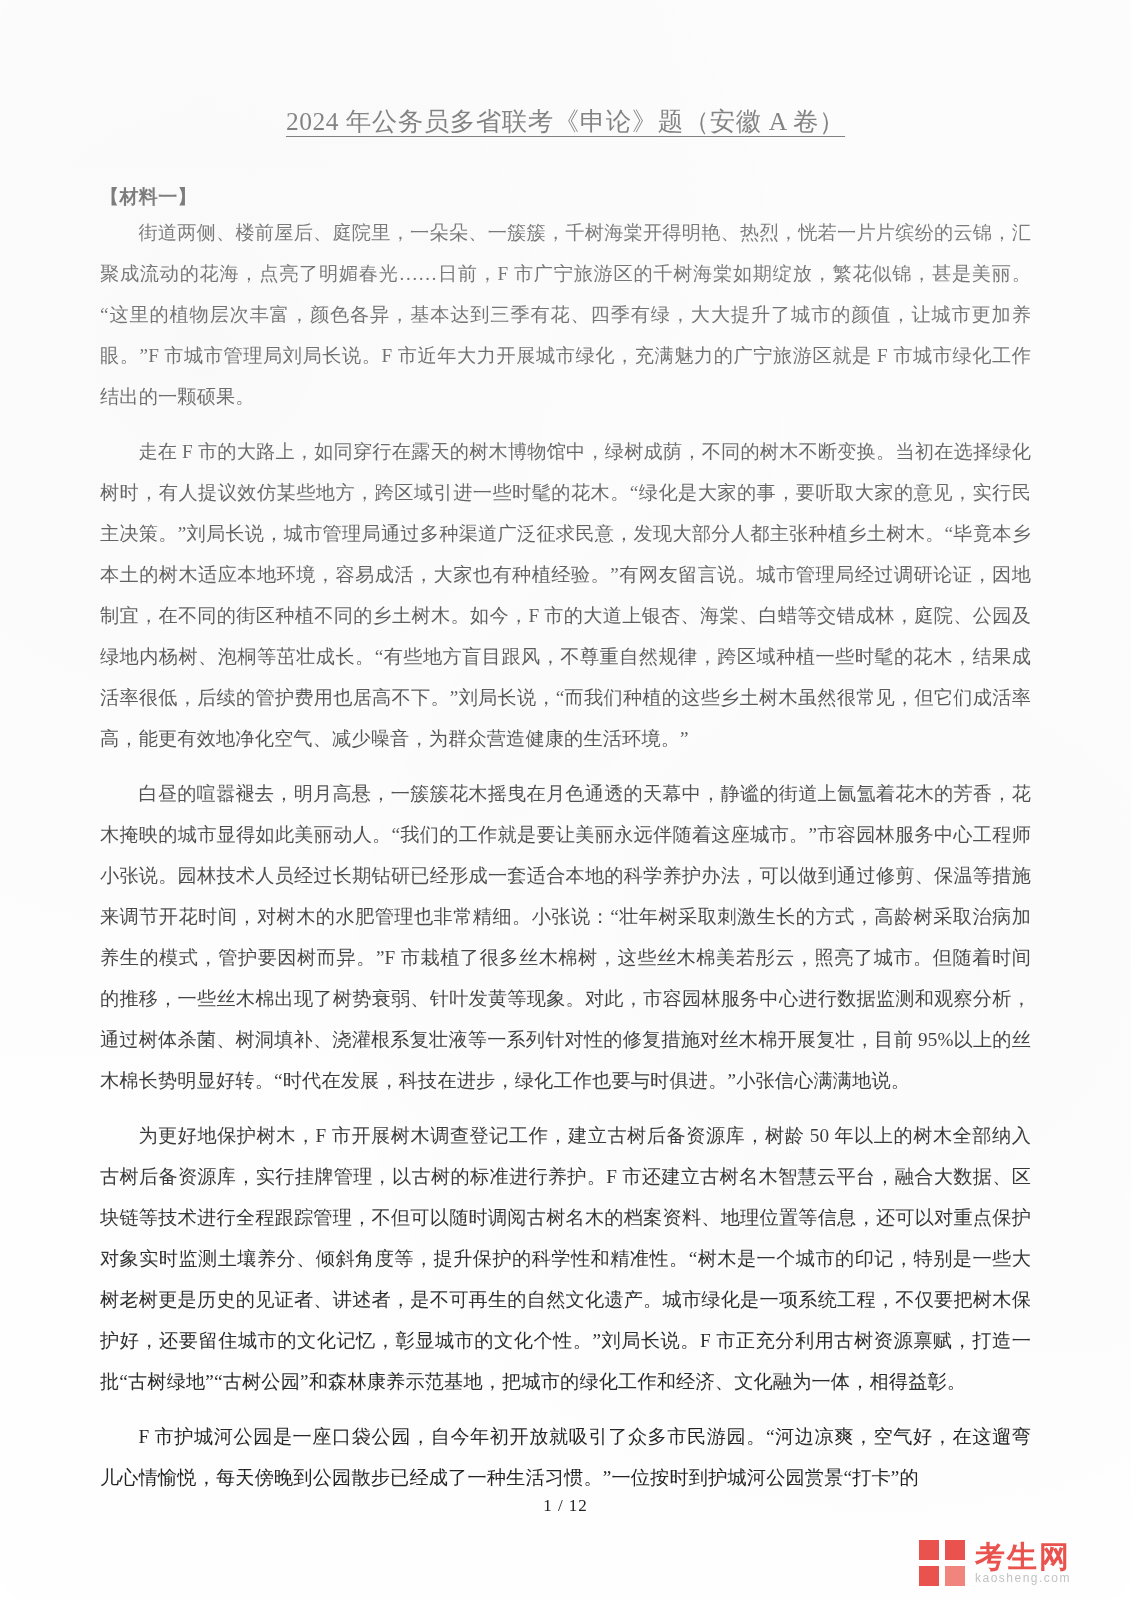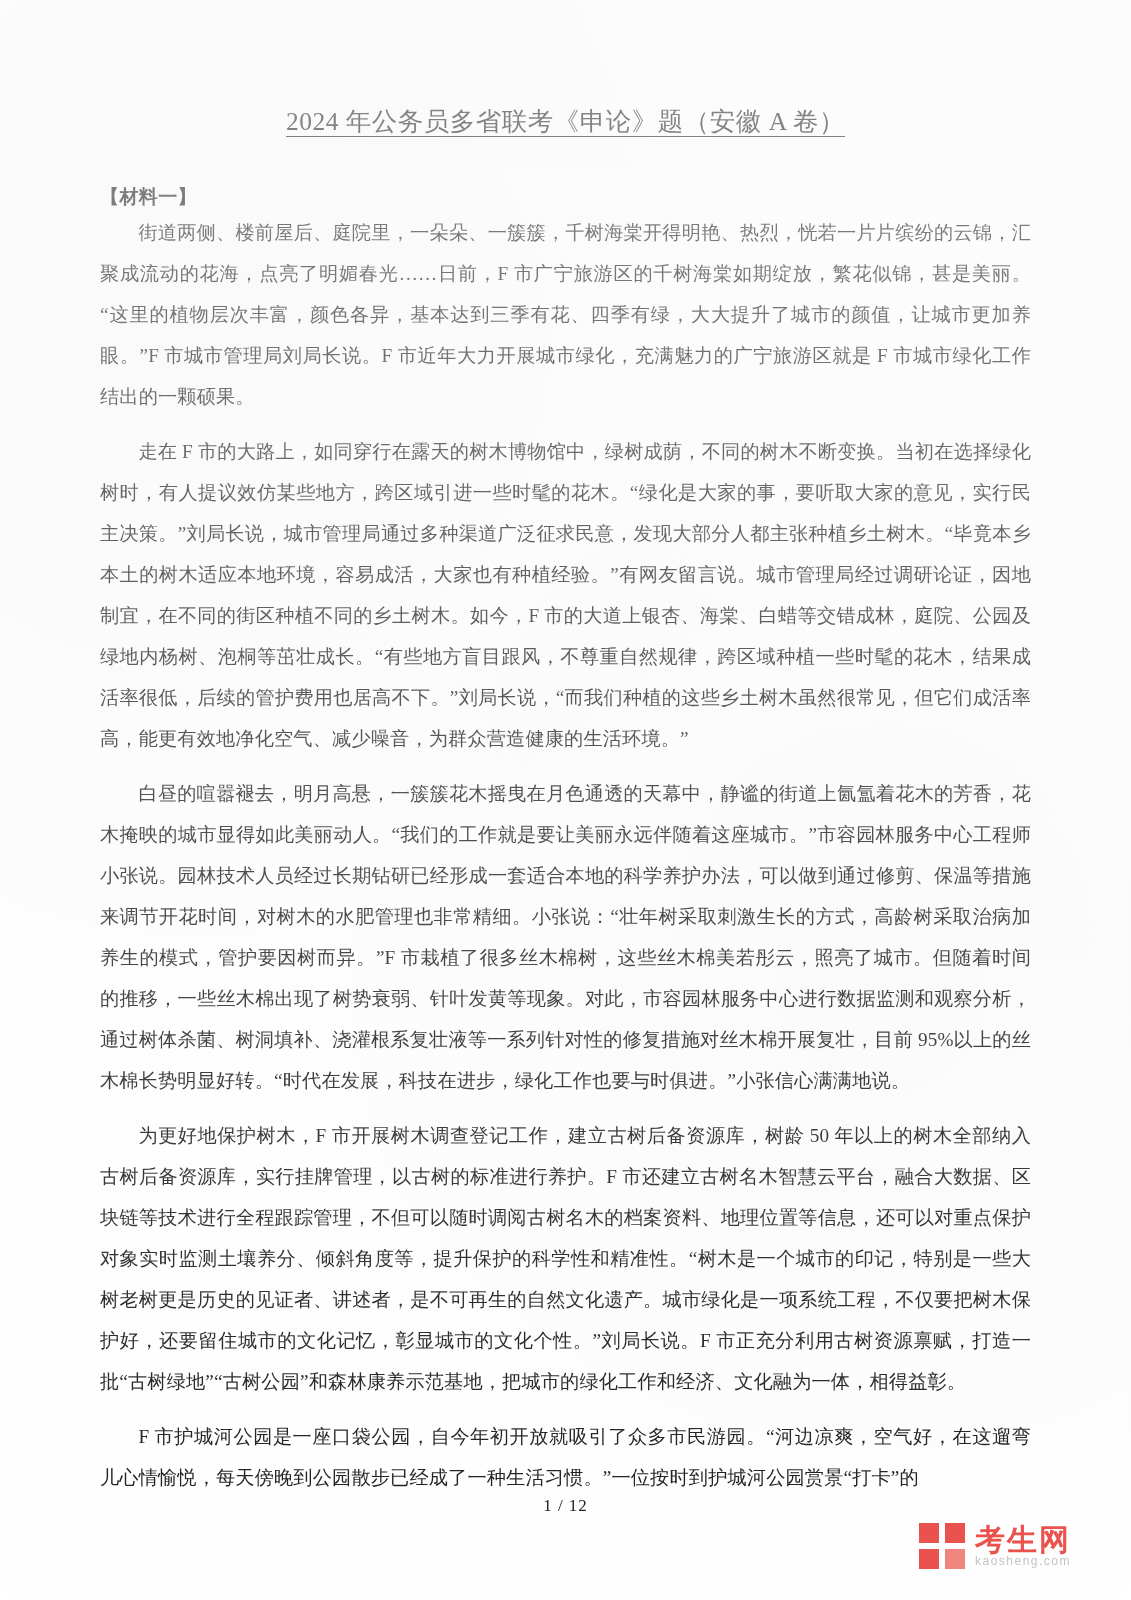--- a/index.html
+++ b/index.html
@@ -73,21 +73,21 @@
     text-align: center;
     font-size: 17px;
     font-family: "Liberation Serif", serif;
     color: #222;
     letter-spacing: 1px;
   }
   
   .watermark {
     position: absolute;
     right: 60px;
-    bottom: 31px;
+    bottom: 14px;
     display: flex;
     align-items: center;
     gap: 10px;
     opacity: 0.92;
   }
   .wm-mark {
     width: 46px;
     height: 46px;
     position: relative;
     flex: 0 0 auto;

